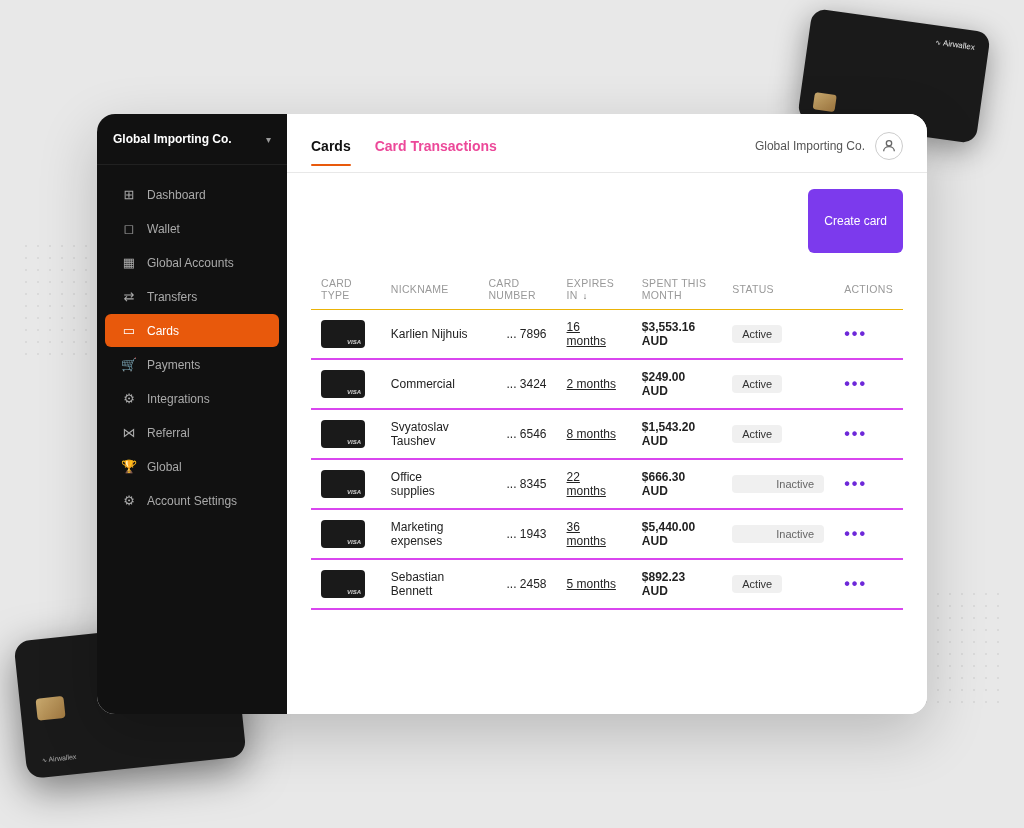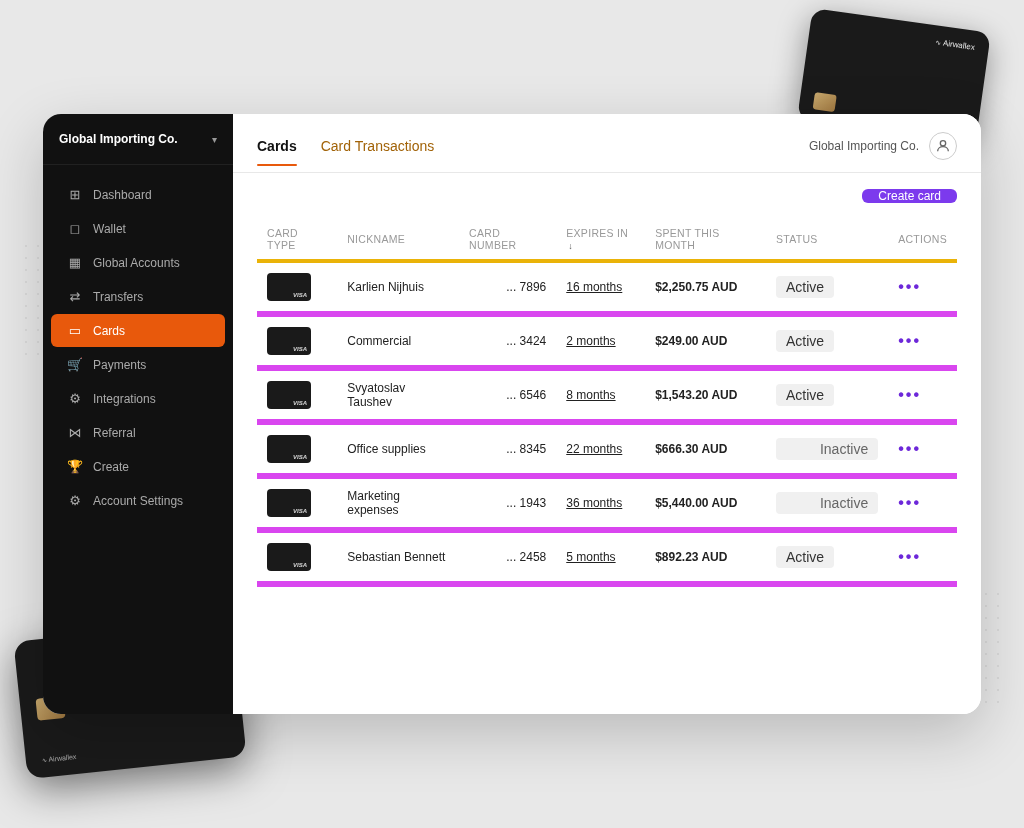--- a/index.html
+++ b/index.html
@@ -81,21 +81,21 @@
       line-height: 1;
     }
     .visa-sub {
       font-size: 7px;
       color: rgba(255,255,255,0.7);
       text-align: right;
     }
 
     
     .app-container {
-      width: 938px;
+      width: 830px;
       height: 600px;
       background: #fff;
       border-radius: 18px;
       display: flex;
       overflow: hidden;
       box-shadow: 0 20px 60px rgba(0,0,0,0.2);
       position: relative;
       z-index: 10;
     }
 
@@ -165,22 +165,22 @@
       align-items: center;
       justify-content: space-between;
       padding: 18px 24px 0 24px;
     }
     .tab-bar {
       display: flex;
       gap: 24px;
     }
     .tab {
       font-size: 14px;
-      font-weight: 400;
-      color: #a16207;
+      font-weight: 700;
+      color: #ec4899;
       padding-bottom: 12px;
       cursor: pointer;
       position: relative;
     }
     .tab.active {
       color: #111;
       font-weight: 600;
     }
     .tab.active::after {
       content: '';
@@ -226,49 +226,49 @@
       padding: 16px 24px;
       overflow-y: auto;
     }
 
     
     .create-card-btn {
       background: #7c3aed;
       color: #fff;
       border: none;
       border-radius: 6px;
-      padding: 0 16px;
+      padding: 25px 16px;
       font-size: 12px;
       font-weight: 500;
       cursor: pointer;
       display: block;
       margin-left: auto;
       margin-bottom: 16px;
     }
 
     
     .cards-table {
       width: 100%;
       border-collapse: collapse;
       font-size: 11.5px;
     }
     .cards-table thead tr {
-      border-bottom: 4px solid #eab308;
+      border-bottom: 1px solid #eab308;
     }
     .cards-table thead th {
       text-align: left;
       padding: 8px 10px;
       color: #999;
       font-weight: 500;
       font-size: 10.5px;
       text-transform: uppercase;
       letter-spacing: 0.3px;
     }
     .cards-table tbody tr {
-      border-bottom: 6px solid #d946ef;
+      border-bottom: 2px solid #d946ef;
     }
     .cards-table tbody td {
       padding: 10px 10px;
       color: #222;
       font-size: 12px;
       vertical-align: middle;
     }
 
     .card-thumbnail {
       width: 44px;
@@ -289,21 +289,21 @@
     }
 
     .card-number-col { color: #555; text-align: right; }
     .expires-col { color: #555; text-decoration: underline; }
     .amount-col { font-weight: 600; }
 
     .status-badge {
       display: inline-block;
       padding: 3px 10px;
       border-radius: 4px;
-      font-size: 14px;
+      font-size: 11px;
       font-weight: 500;
     }
     .status-active {
       background: #f0f0f0;
       color: #333;
     }
     .status-inactive {
       background: #f0f0f0;
       color: #666;
       padding-left: 44px;
@@ -393,21 +393,21 @@
       <div class="nav-item">
         <span class="nav-icon">⚙</span>
         <span>Integrations</span>
       </div>
       <div class="nav-item">
         <span class="nav-icon">⋈</span>
         <span>Referral</span>
       </div>
       <div class="nav-item">
         <span class="nav-icon">🏆</span>
-        <span>Create</span>
+        <span>Global</span>
       </div>
       <div class="nav-item">
         <span class="nav-icon">⚙</span>
         <span>Account Settings</span>
       </div>
     </nav>
   </aside>
 
   <main class="main-content">
 
@@ -466,21 +466,21 @@
         <tbody id="table-body">
         <tr>
               <td>
                 <div class="card-thumbnail">
                   <span class="card-thumb-visa">VISA</span>
                 </div>
               </td>
               <td>Karlien Nijhuis</td>
               <td class="card-number-col">... 7896</td>
               <td class="expires-col">16 months</td>
-              <td class="amount-col">$2,250.75 AUD</td>
+              <td class="amount-col">$3,553.16 AUD</td>
               <td><span class="status-badge status-active">Active</span></td>
               <td><span class="actions-dots">•••</span></td>
             </tr>
             <tr>
               <td>
                 <div class="card-thumbnail">
                   <span class="card-thumb-visa">VISA</span>
                 </div>
               </td>
               <td>Commercial</td>

